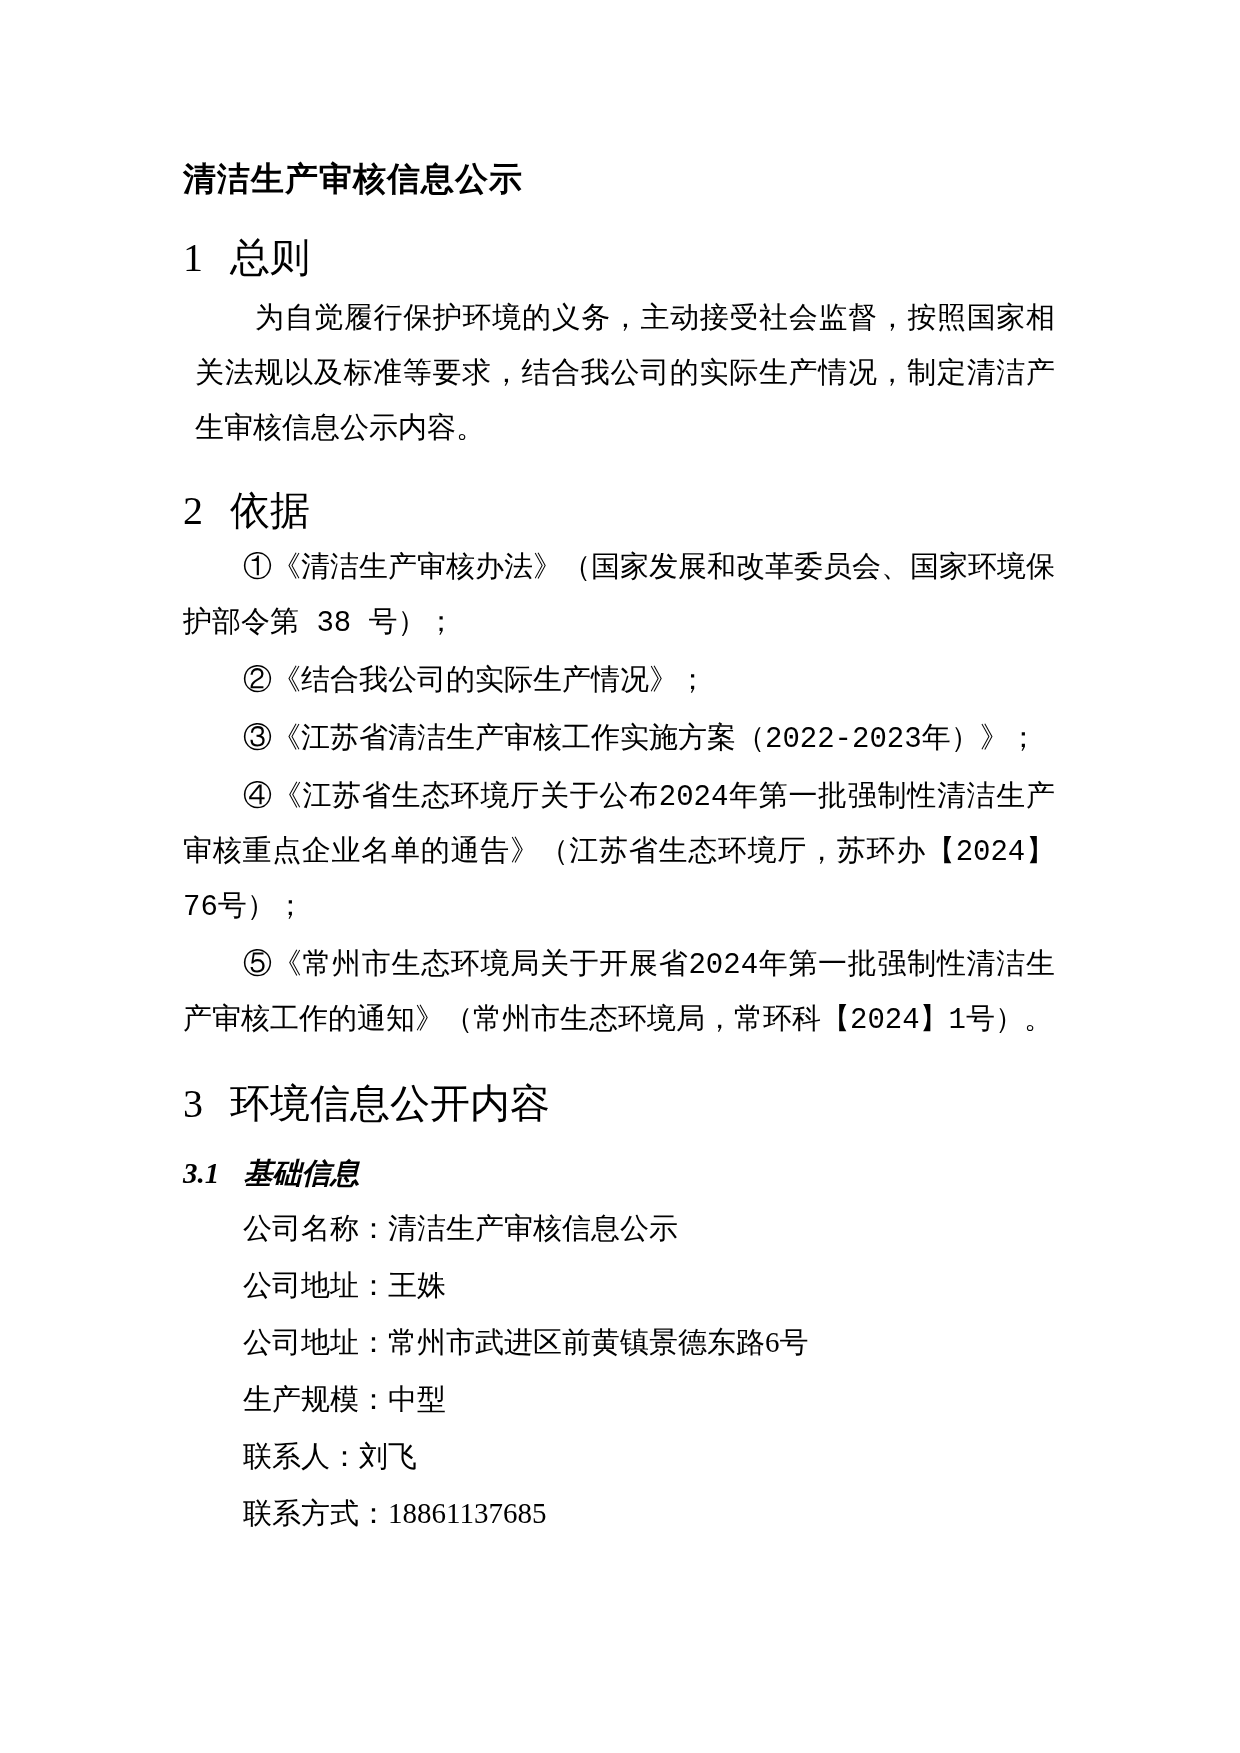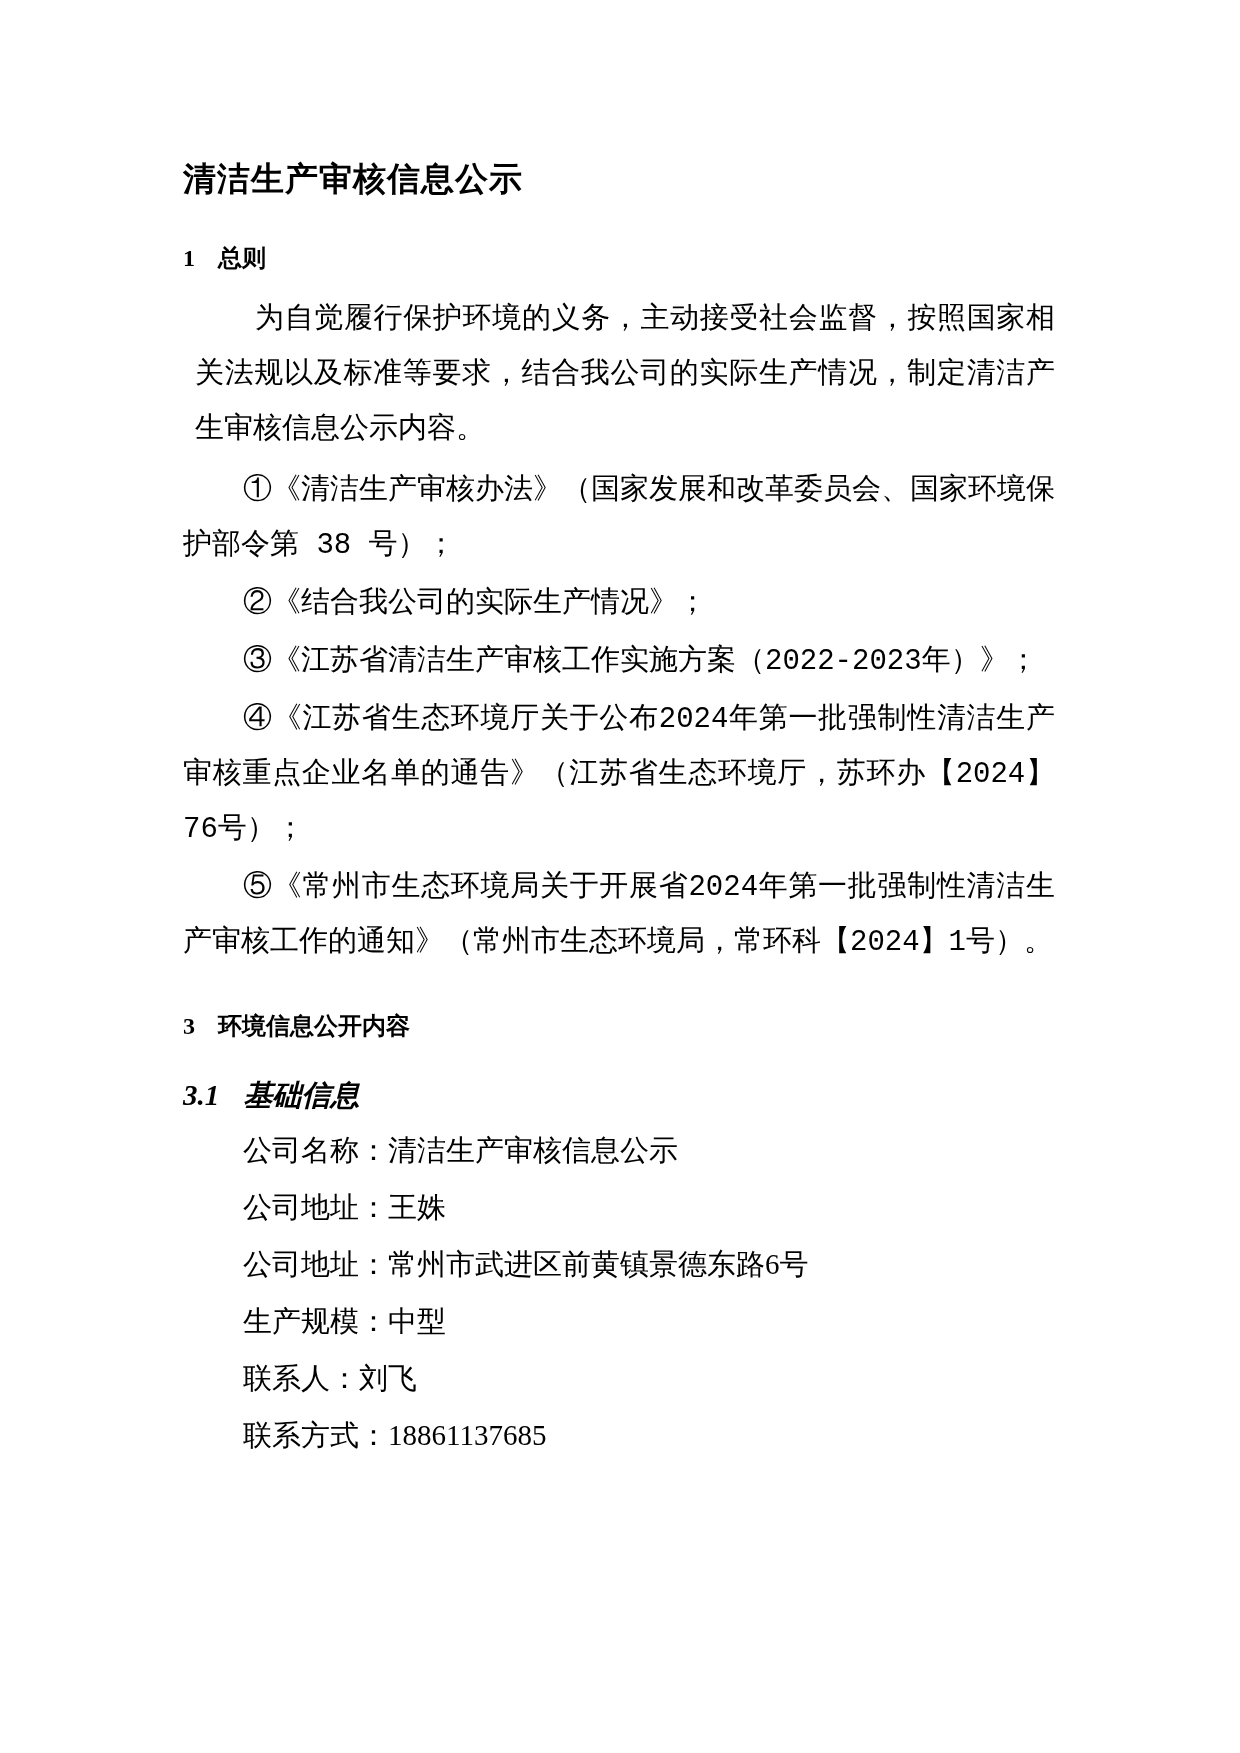--- a/index.html
+++ b/index.html
@@ -20,23 +20,23 @@
   }
   .doc-title {
     font-size: 33px;
     line-height: 46px;
     font-weight: 700;
     text-align: left;
     margin: 0 0 34px 0;
     letter-spacing: 1px;
   }
   .h2 {
-    font-size: 24px;
+    font-size: 40px;
     line-height: 44px;
-    font-weight: 700;
+    font-weight: 400;
     margin: 34px 0 0 0;
   }
   .h2.first {
     margin-top: 0;
   }
   .h3 {
     font-size: 29px;
     line-height: 42px;
     font-weight: 700;
     margin: 26px 0 0 0;
@@ -85,20 +85,24 @@
 
   <section>
     <h2 class="h2 first">
       <span class="hnum">1</span>
       <span class="htext">总则</span>
     </h2>
     <p class="body-p">为自觉履行保护环境的义务，主动接受社会监督，按照国家相关法规以及标准等要求，结合我公司的实际生产情况，制定清洁产生审核信息公示内容。</p>
   </section>
 
   <section>
+    <h2 class="h2">
+      <span class="hnum">2</span>
+      <span class="htext">依据</span>
+    </h2>
     <p class="body-p list-p first">①《清洁生产审核办法》（国家发展和改革委员会、国家环境保护部令第 38 号）；</p>
     <p class="body-p list-p">②《结合我公司的实际生产情况》；</p>
     <p class="body-p list-p">③《江苏省清洁生产审核工作实施方案（2022-2023年）》；</p>
     <p class="body-p list-p">④《江苏省生态环境厅关于公布2024年第一批强制性清洁生产审核重点企业名单的通告》（江苏省生态环境厅，苏环办【2024】76号）；</p>
     <p class="body-p list-p">⑤《常州市生态环境局关于开展省2024年第一批强制性清洁生产审核工作的通知》（常州市生态环境局，常环科【2024】1号）。</p>
   </section>
 
   <section>
     <h2 class="h2">
       <span class="hnum">3</span>

